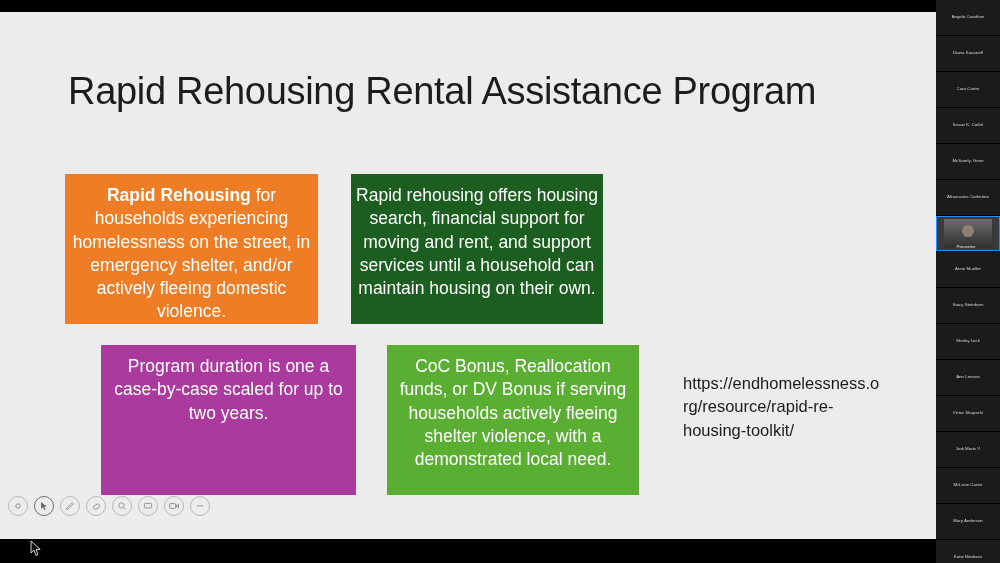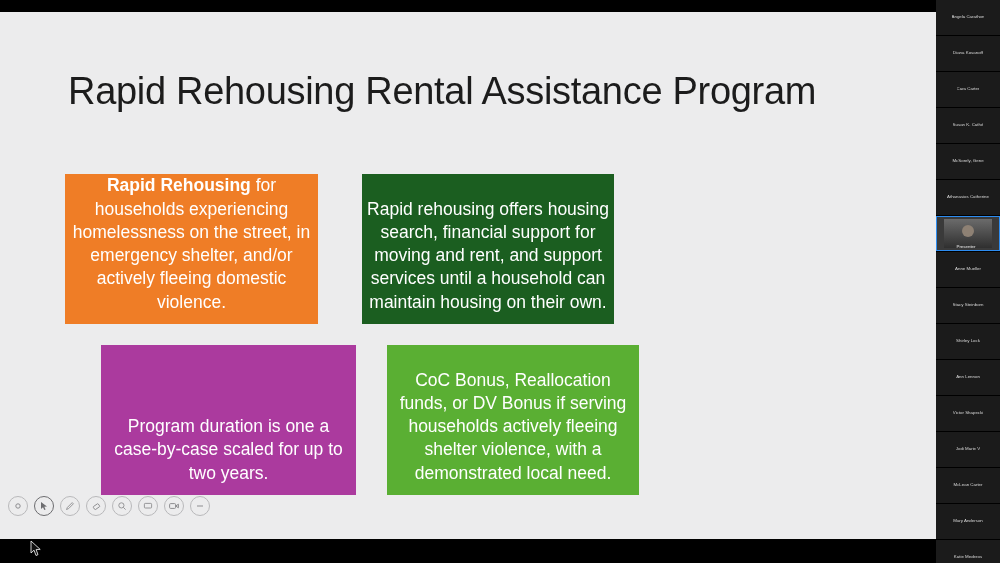--- a/index.html
+++ b/index.html
@@ -36,32 +36,32 @@
     font-size: 38px;
     color: #1c1c1c;
     letter-spacing: -0.3px;
     white-space: nowrap;
   }
 
   .card {
     position: absolute;
     color: #ffffff;
     display: flex;
-    align-items: flex-end;
+    align-items: flex-start;
     justify-content: center;
     text-align: center;
     padding: 10px 4px;
     font-size: 17.5px;
     line-height: 1.33;
   }
   .card .inner { width: 100%; }
   .card b { font-weight: bold; }
 
   .card-orange  { left: 65px;  top: 162px; width: 253px; height: 150px; background: #ef7d26; }
-  .card-green   { left: 362px; top: 162px; width: 252px; height: 150px; background: #1b5e20; }
+  .card-green   { left: 351px; top: 162px; width: 252px; height: 150px; background: #1b5e20; }
   .card-blue    { left: 621px; top: 162px; width: 252px; height: 150px; background: #0c9ce0; }
   .card-purple  { left: 101px; top: 333px; width: 255px; height: 150px; background: #ab3a9e; }
   .card-ltgreen { left: 387px; top: 333px; width: 252px; height: 150px; background: #5aaf33; }
 
   .link-block {
     position: absolute;
     left: 683px; top: 360px;
     width: 200px;
     font-size: 16.5px;
     line-height: 1.42;
@@ -172,20 +172,21 @@
 
 
       <div class="card card-purple">
         <div class="inner">Program duration is one a case-by-case scaled for up to two years.</div>
       </div>
 
       <div class="card card-ltgreen">
         <div class="inner">CoC Bonus, Reallocation funds, or DV Bonus if serving households actively fleeing shelter violence, with a demonstrated local need.</div>
       </div>
 
+      <div class="link-block">https://endhomelessness.org/resource/rapid-re-housing-toolkit/</div>
 
       <div class="anno-toolbar">
         <div class="anno-btn">
           <svg width="10" height="10" viewBox="0 0 10 10">
               <circle cx="5" cy="5" r="2.2" fill="none" stroke="#8d8d90" stroke-width="1"></circle>
             </svg>
         </div>
         <div class="anno-btn active">
           <svg width="10" height="10" viewBox="0 0 10 10">
               <path d="M2 1 L2 8 L4 6.2 L5.3 9 L6.6 8.4 L5.3 5.8 L8 5.6 Z" fill="#6d6d70"></path>

